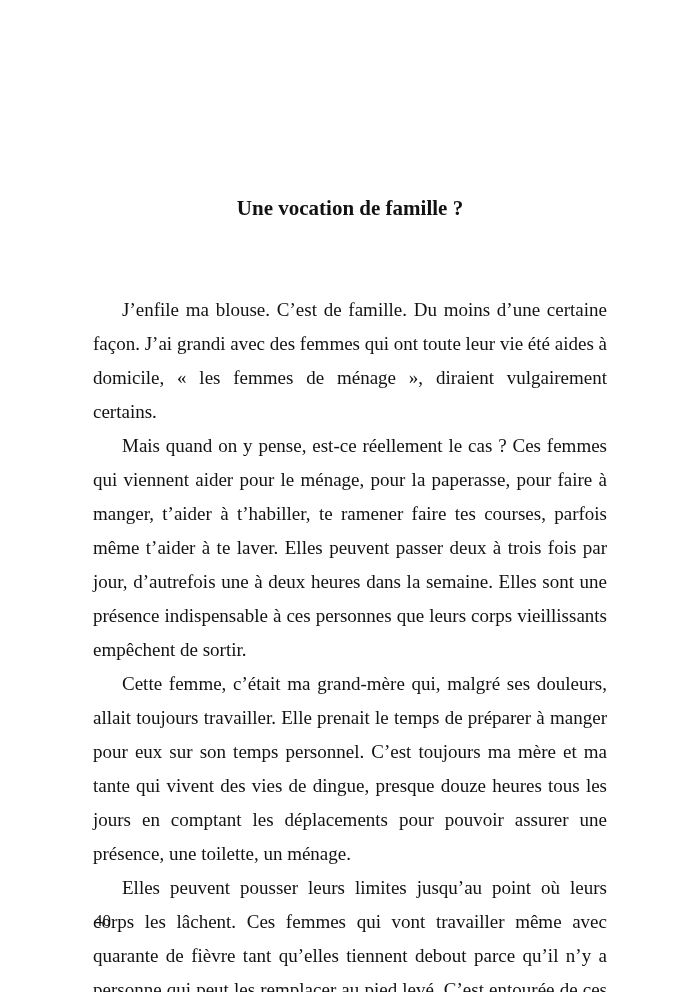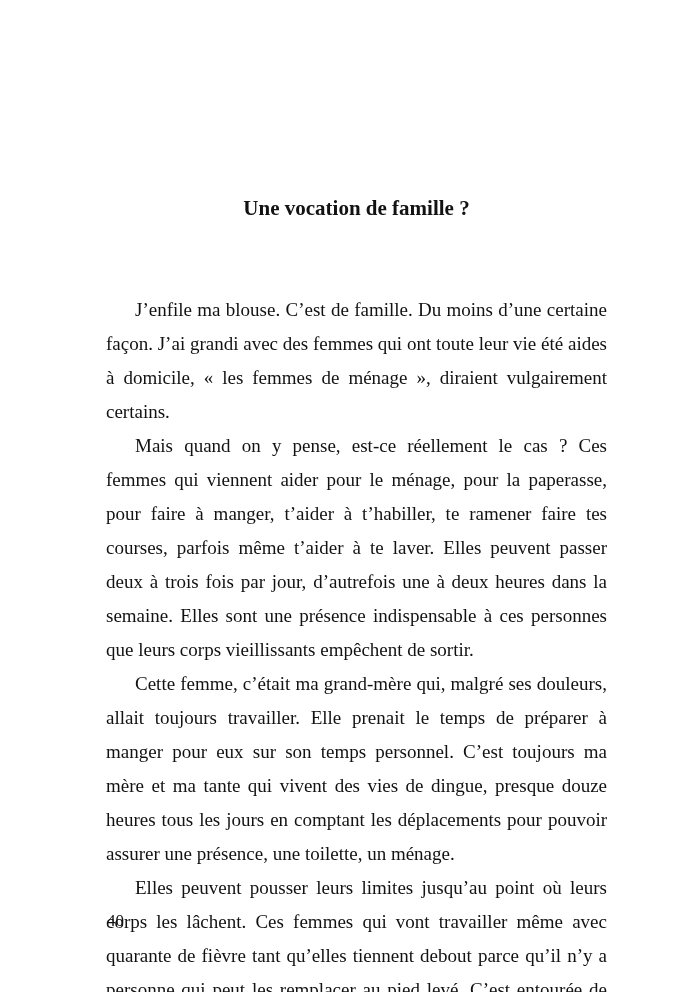--- a/index.html
+++ b/index.html
@@ -1,15 +1,15 @@
 <!DOCTYPE html>
 <html><head>
 <meta charset="utf-8">
 <style>
-  * { box-sizing: border-box; padding-left: 13px; }
+  * { box-sizing: border-box; }
   html, body {
     margin: 0;
     padding: 0;
     background: #ffffff;
   }
   .sheet {
     position: relative;
     width: 700px;
     height: 992px;
     background: #ffffff;

